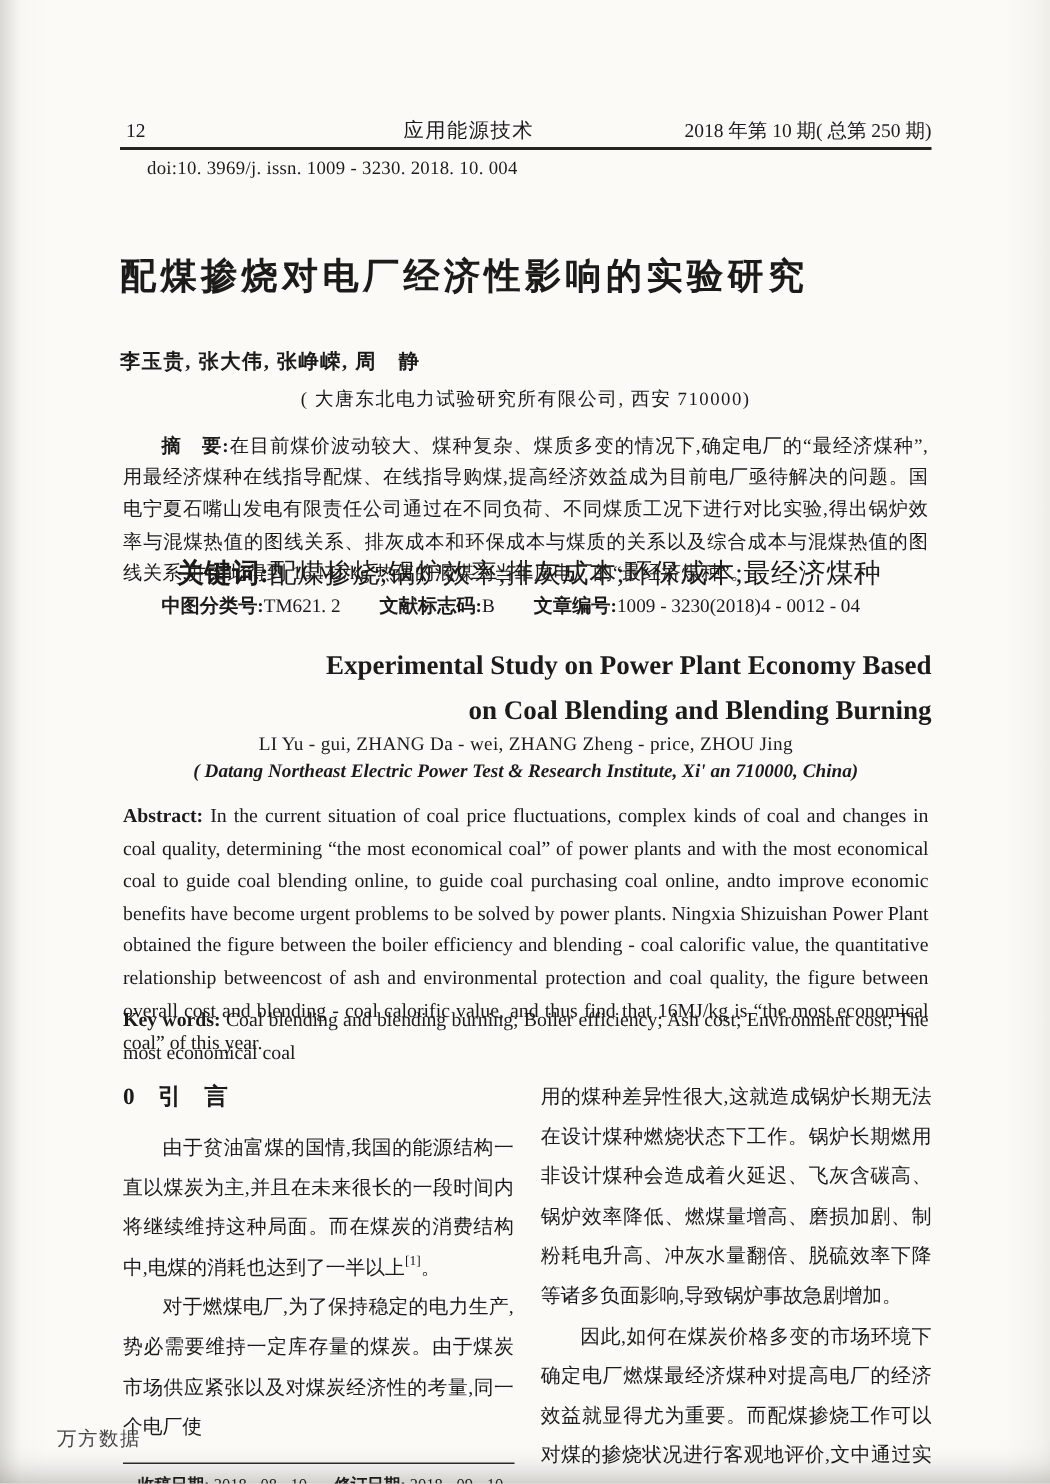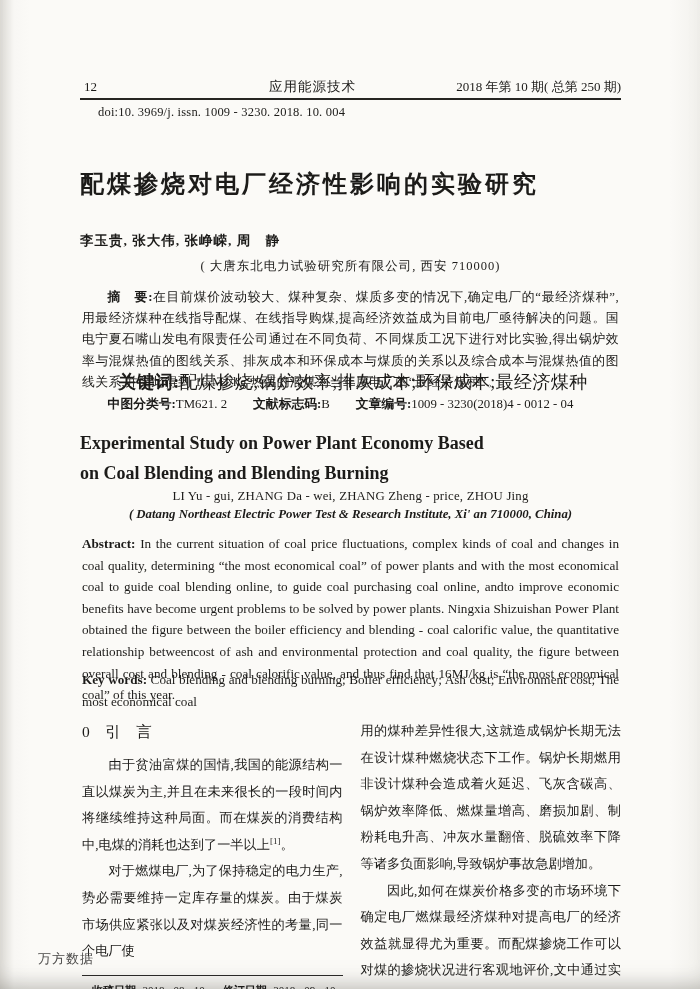--- a/index.html
+++ b/index.html
@@ -56,21 +56,21 @@
   }
   .clc-row{
     position:absolute;top:394px;left:2px;width:537px;
     font-size:12.8px;line-height:21px;text-indent:2em;
   }
   .clc-row .gap{display:inline-block;width:26px;}
   b.lbl{font-weight:bold;}
 
   .en-title{
     position:absolute;top:428px;left:0;width:100%;
-    text-align:left;font-weight:bold;font-size:18px;line-height:30px;
+    text-align:right;font-weight:bold;font-size:18px;line-height:30px;
   }
   .en-authors{
     position:absolute;top:489px;left:0;width:100%;
     text-align:center;font-size:12.8px;letter-spacing:.2px;
   }
   .en-affil{
     position:absolute;top:507px;left:0;width:100%;
     text-align:center;font-size:12.8px;font-weight:bold;font-style:italic;
   }
 
@@ -82,21 +82,21 @@
     position:absolute;top:669px;left:2px;width:537px;
     font-size:13.2px;line-height:21.6px;text-align:justify;
   }
 
   
   .cols{
     position:absolute;top:718px;left:2px;width:539px;
     display:flex;gap:18px;
   }
   .col{width:261px;font-size:13.2px;line-height:26.6px;text-align:justify;}
-  .sec-head{font-size:15.5px;font-weight:normal;margin:2px 0 8px 0;line-height:24px;}
+  .sec-head{font-size:15.5px;font-weight:bold;margin:2px 0 8px 0;line-height:24px;}
   .col p{margin:0;text-indent:2em;}
   sup{font-size:9px;line-height:0;}
 
   .footnote{
     margin-top:10px;
     border-top:1.5px solid #2a2927;
     padding-top:6px;
     font-size:11px;line-height:17.5px;
     text-align:left;
   }

